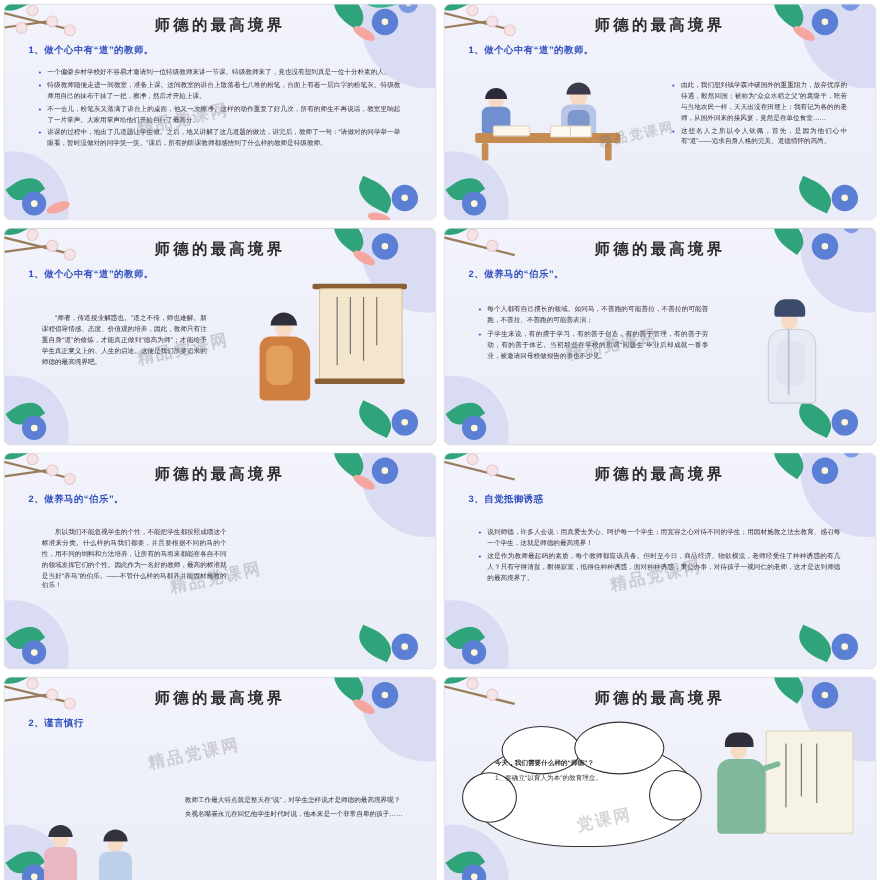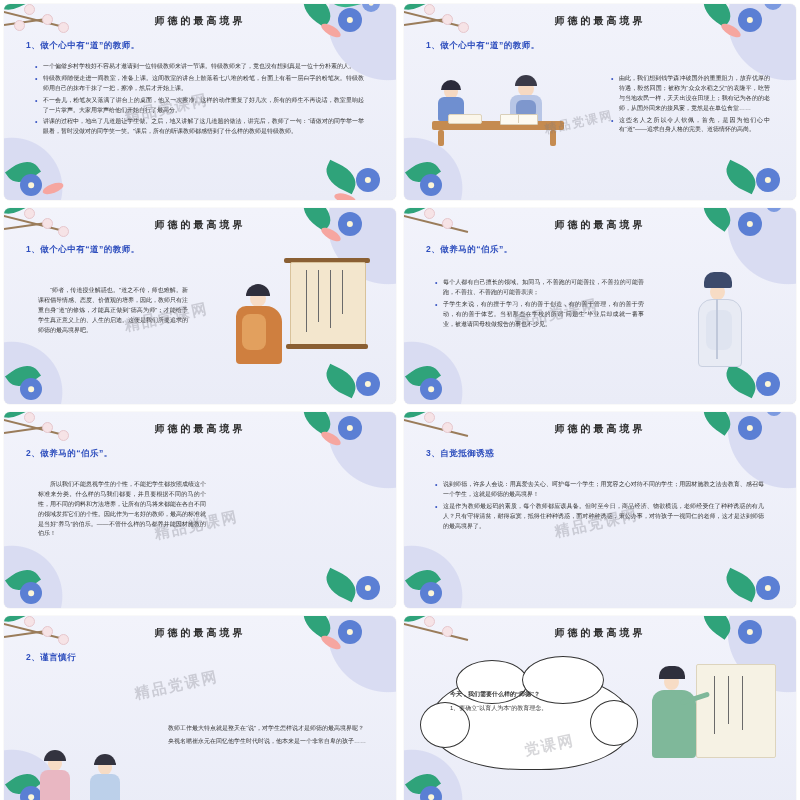--- a/index.html
+++ b/index.html
@@ -89,21 +89,21 @@
     background: #f6a6a0;
     border-radius: 50% 50% 50% 50%;
   }
 
   .slide-title {
     position: absolute;
     top: 10px;
     left: 0;
     right: 0;
     text-align: center;
-    font-size: 10px;
+    font-size: 14px;
     font-weight: bold;
     letter-spacing: 3px;
     color: #2b2b2b;
     z-index: 6;
   }
   .slide-sub {
     position: absolute;
     top: 36px;
     left: 22px;
     font-size: 8.5px;

